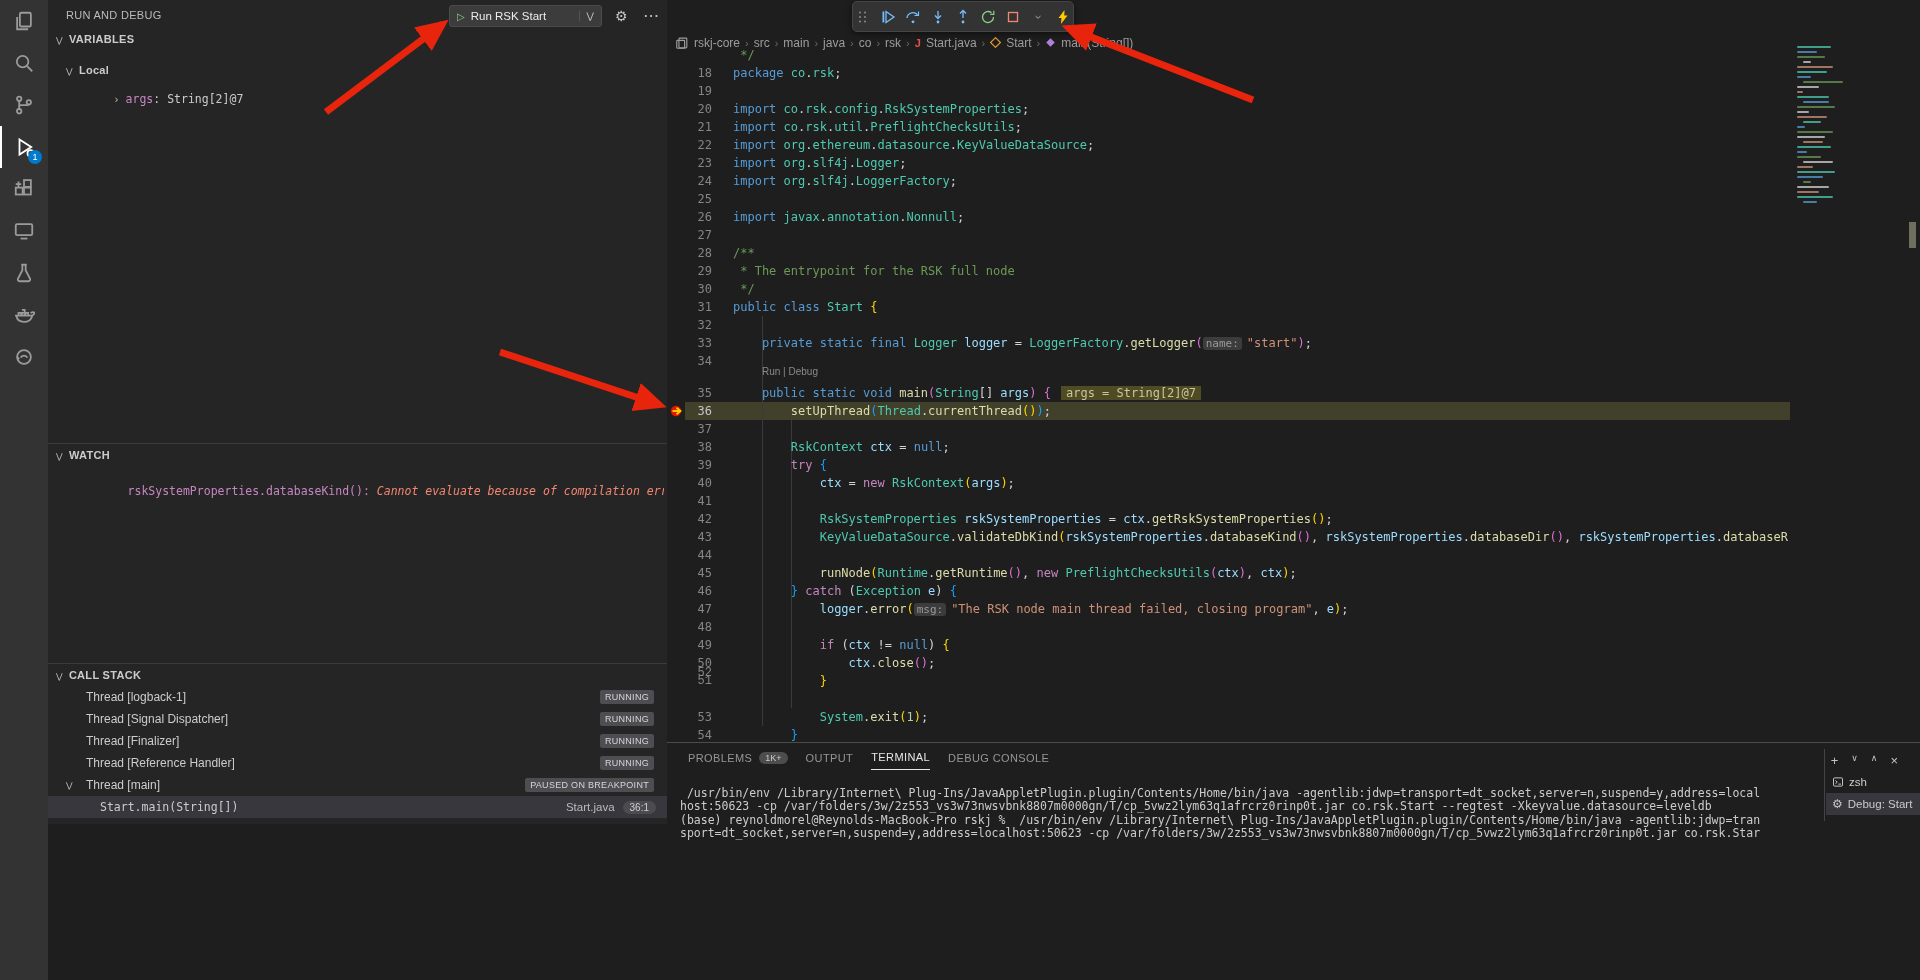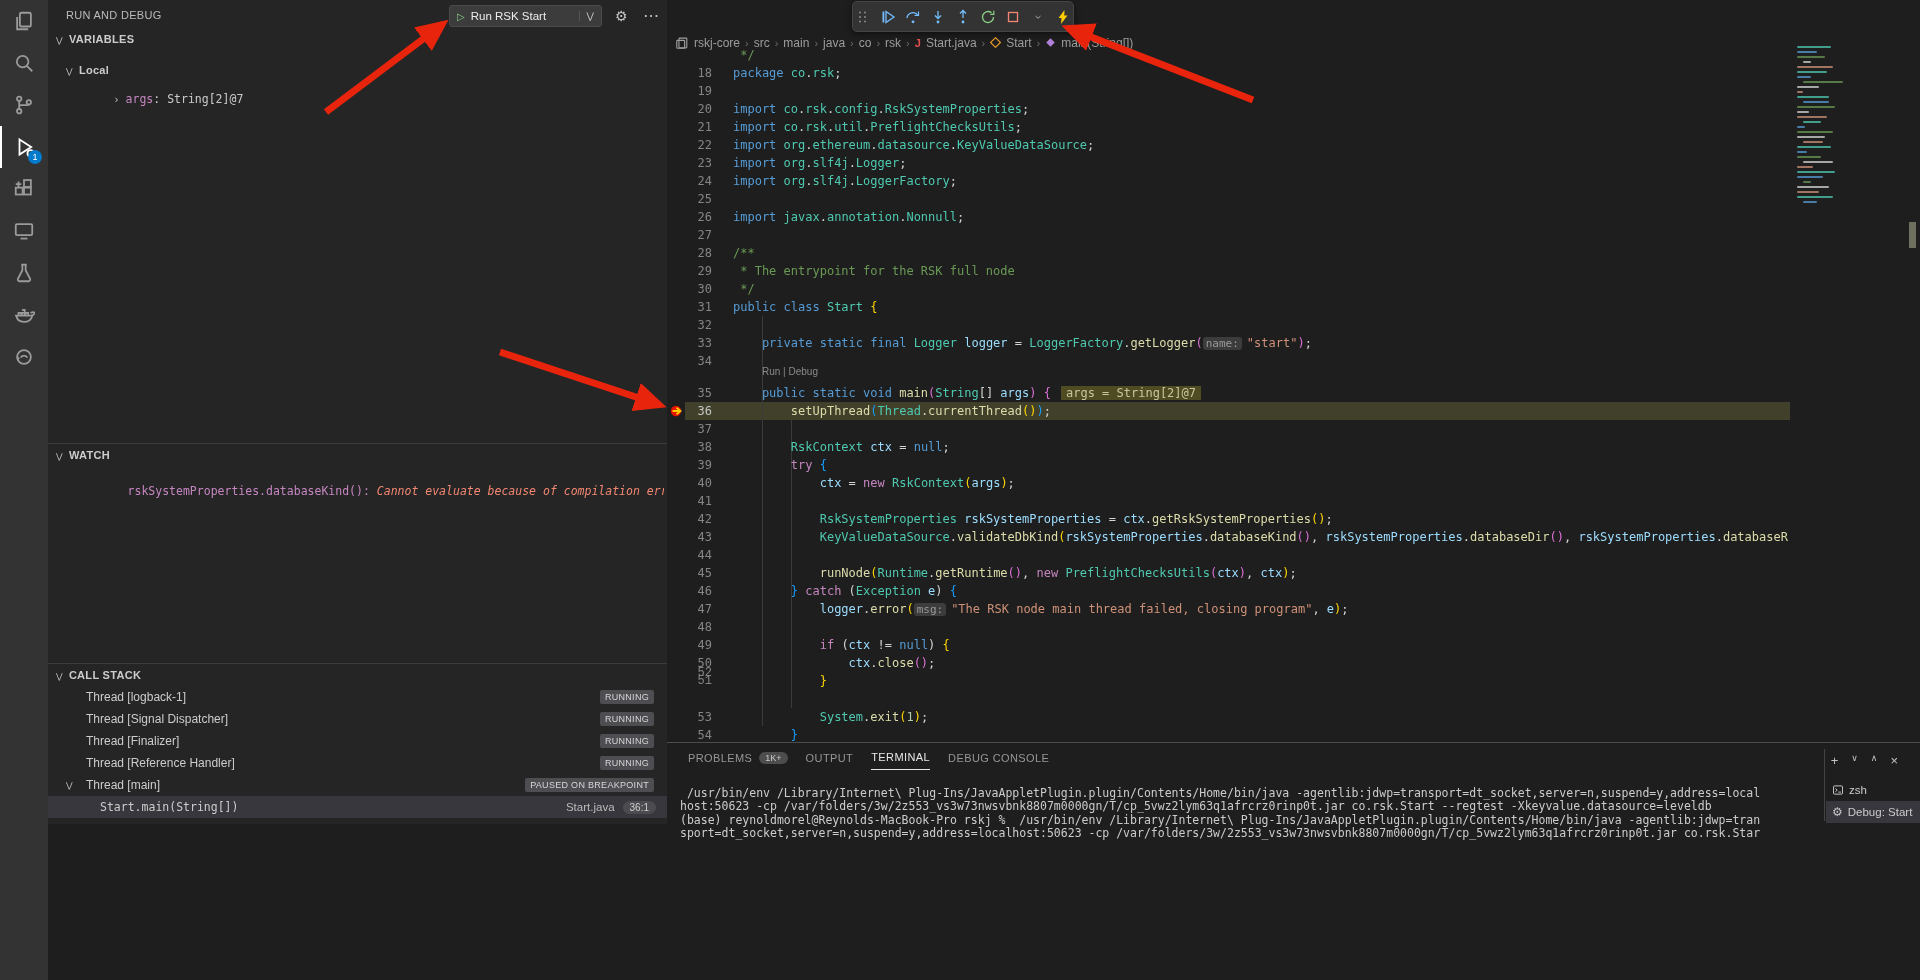--- a/index.html
+++ b/index.html
@@ -68,21 +68,21 @@
 
   
   #panel { left:667px; top:742px; width:1253px; height:238px; background:#1e1e1e; border-top:1px solid #4b4b4b; }
   .ptabs { position:absolute; left:21px; top:8px; display:flex; gap:18px; font-size:11px; letter-spacing:0.4px; color:#969696; }
   .ptab { display:flex; align-items:center; gap:7px; padding-bottom:6px; cursor:pointer; }
   .ptab.active { color:#e7e7e7; border-bottom:1px solid #e7e7e7; }
   .pbadge { background:#4d4d4d; color:#cccccc; border-radius:9px; font-size:9px; padding:1px 6px; letter-spacing:0; }
   .pacts { position:absolute; right:22px; top:10px; display:flex; gap:13px; color:#c5c5c5; font-size:13px; }
   #termlines { position:absolute; left:13px; top:44px; width:1140px; font-size:11.5px; line-height:13.4px; color:#cccccc; font-family:"DejaVu Sans Mono",monospace; }
   #termlines div { white-space:pre; overflow:hidden; }
-  #termlist { position:absolute; left:1159px; top:36px; width:94px;text-align:right; }
+  #termlist { position:absolute; left:1159px; top:28px; width:94px;text-align:right; }
   #termlist .trow { height:22px; display:flex; align-items:center; gap:5px; font-size:11.5px; color:#cccccc; padding-left:6px; cursor:pointer; }
   #termlist .trow.sel { background:#37373d; }
   #term-vsep { position:absolute; left:1157px; top:6px; width:1px; height:72px; background:#444444; }
 
   #arrows { position:absolute; left:0; top:0; z-index:60; pointer-events:none; }
   svg { display:block; }
 </style>
 </head>
 <body>
 

